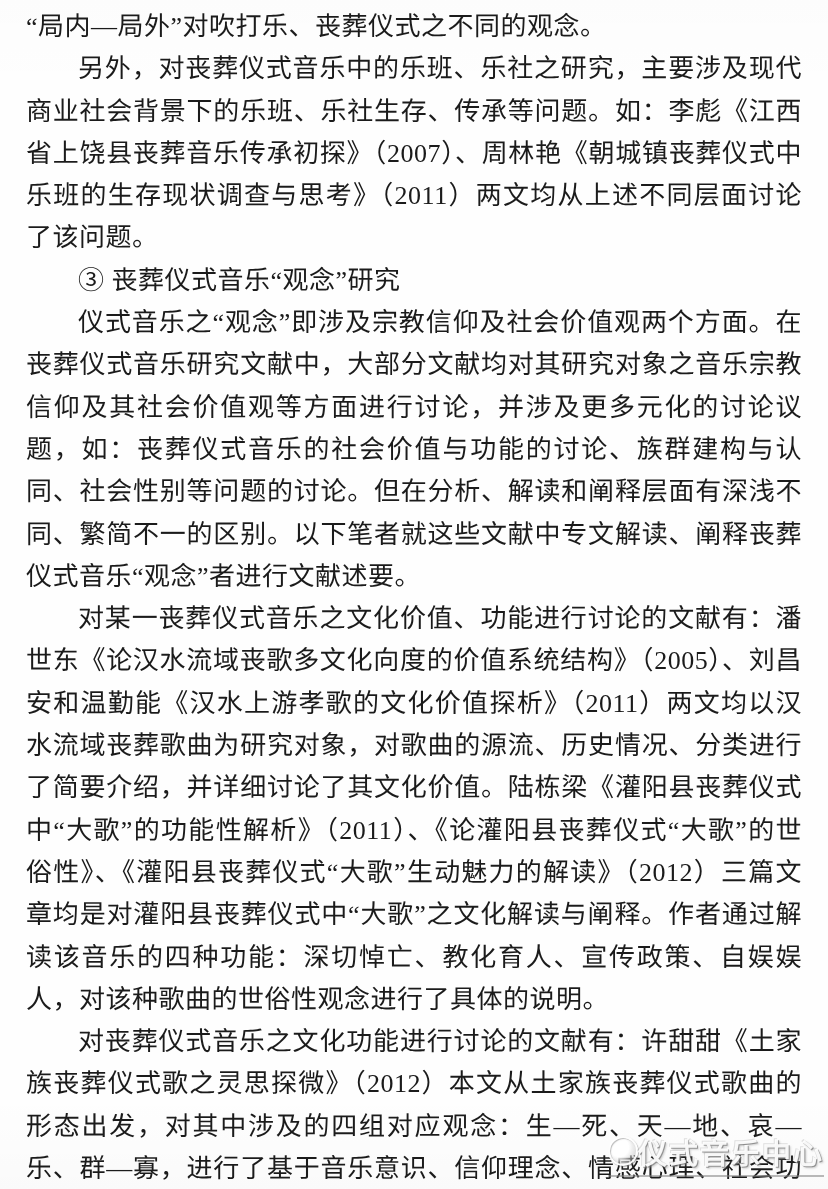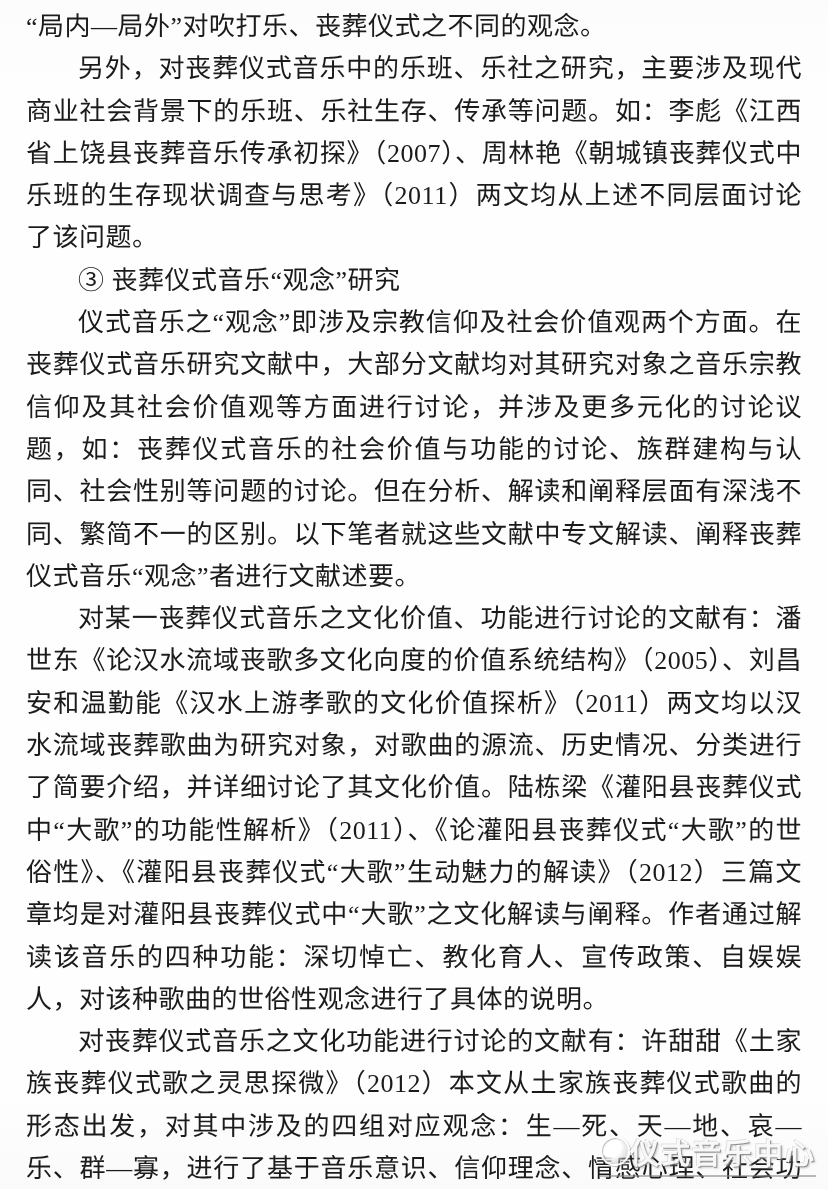--- a/index.html
+++ b/index.html
@@ -32,21 +32,21 @@
   }
   
   .scan-tint {
     position: absolute;
     inset: 0;
     pointer-events: none;
     background: linear-gradient(180deg, rgba(0,0,0,0.008), rgba(0,0,0,0.0) 8%, rgba(0,0,0,0.0) 92%, rgba(0,0,0,0.015));
   }
   .watermark {
     position: absolute;
-    right: 12px;
+    right: 4px;
     bottom: 12px;
     display: flex;
     align-items: center;
     gap: 0;
     padding-bottom: 3px;
     border-bottom: 2px solid rgba(130,130,130,0.55);
     pointer-events: none;
   }
   .wm-icon {
     width: 26px;

